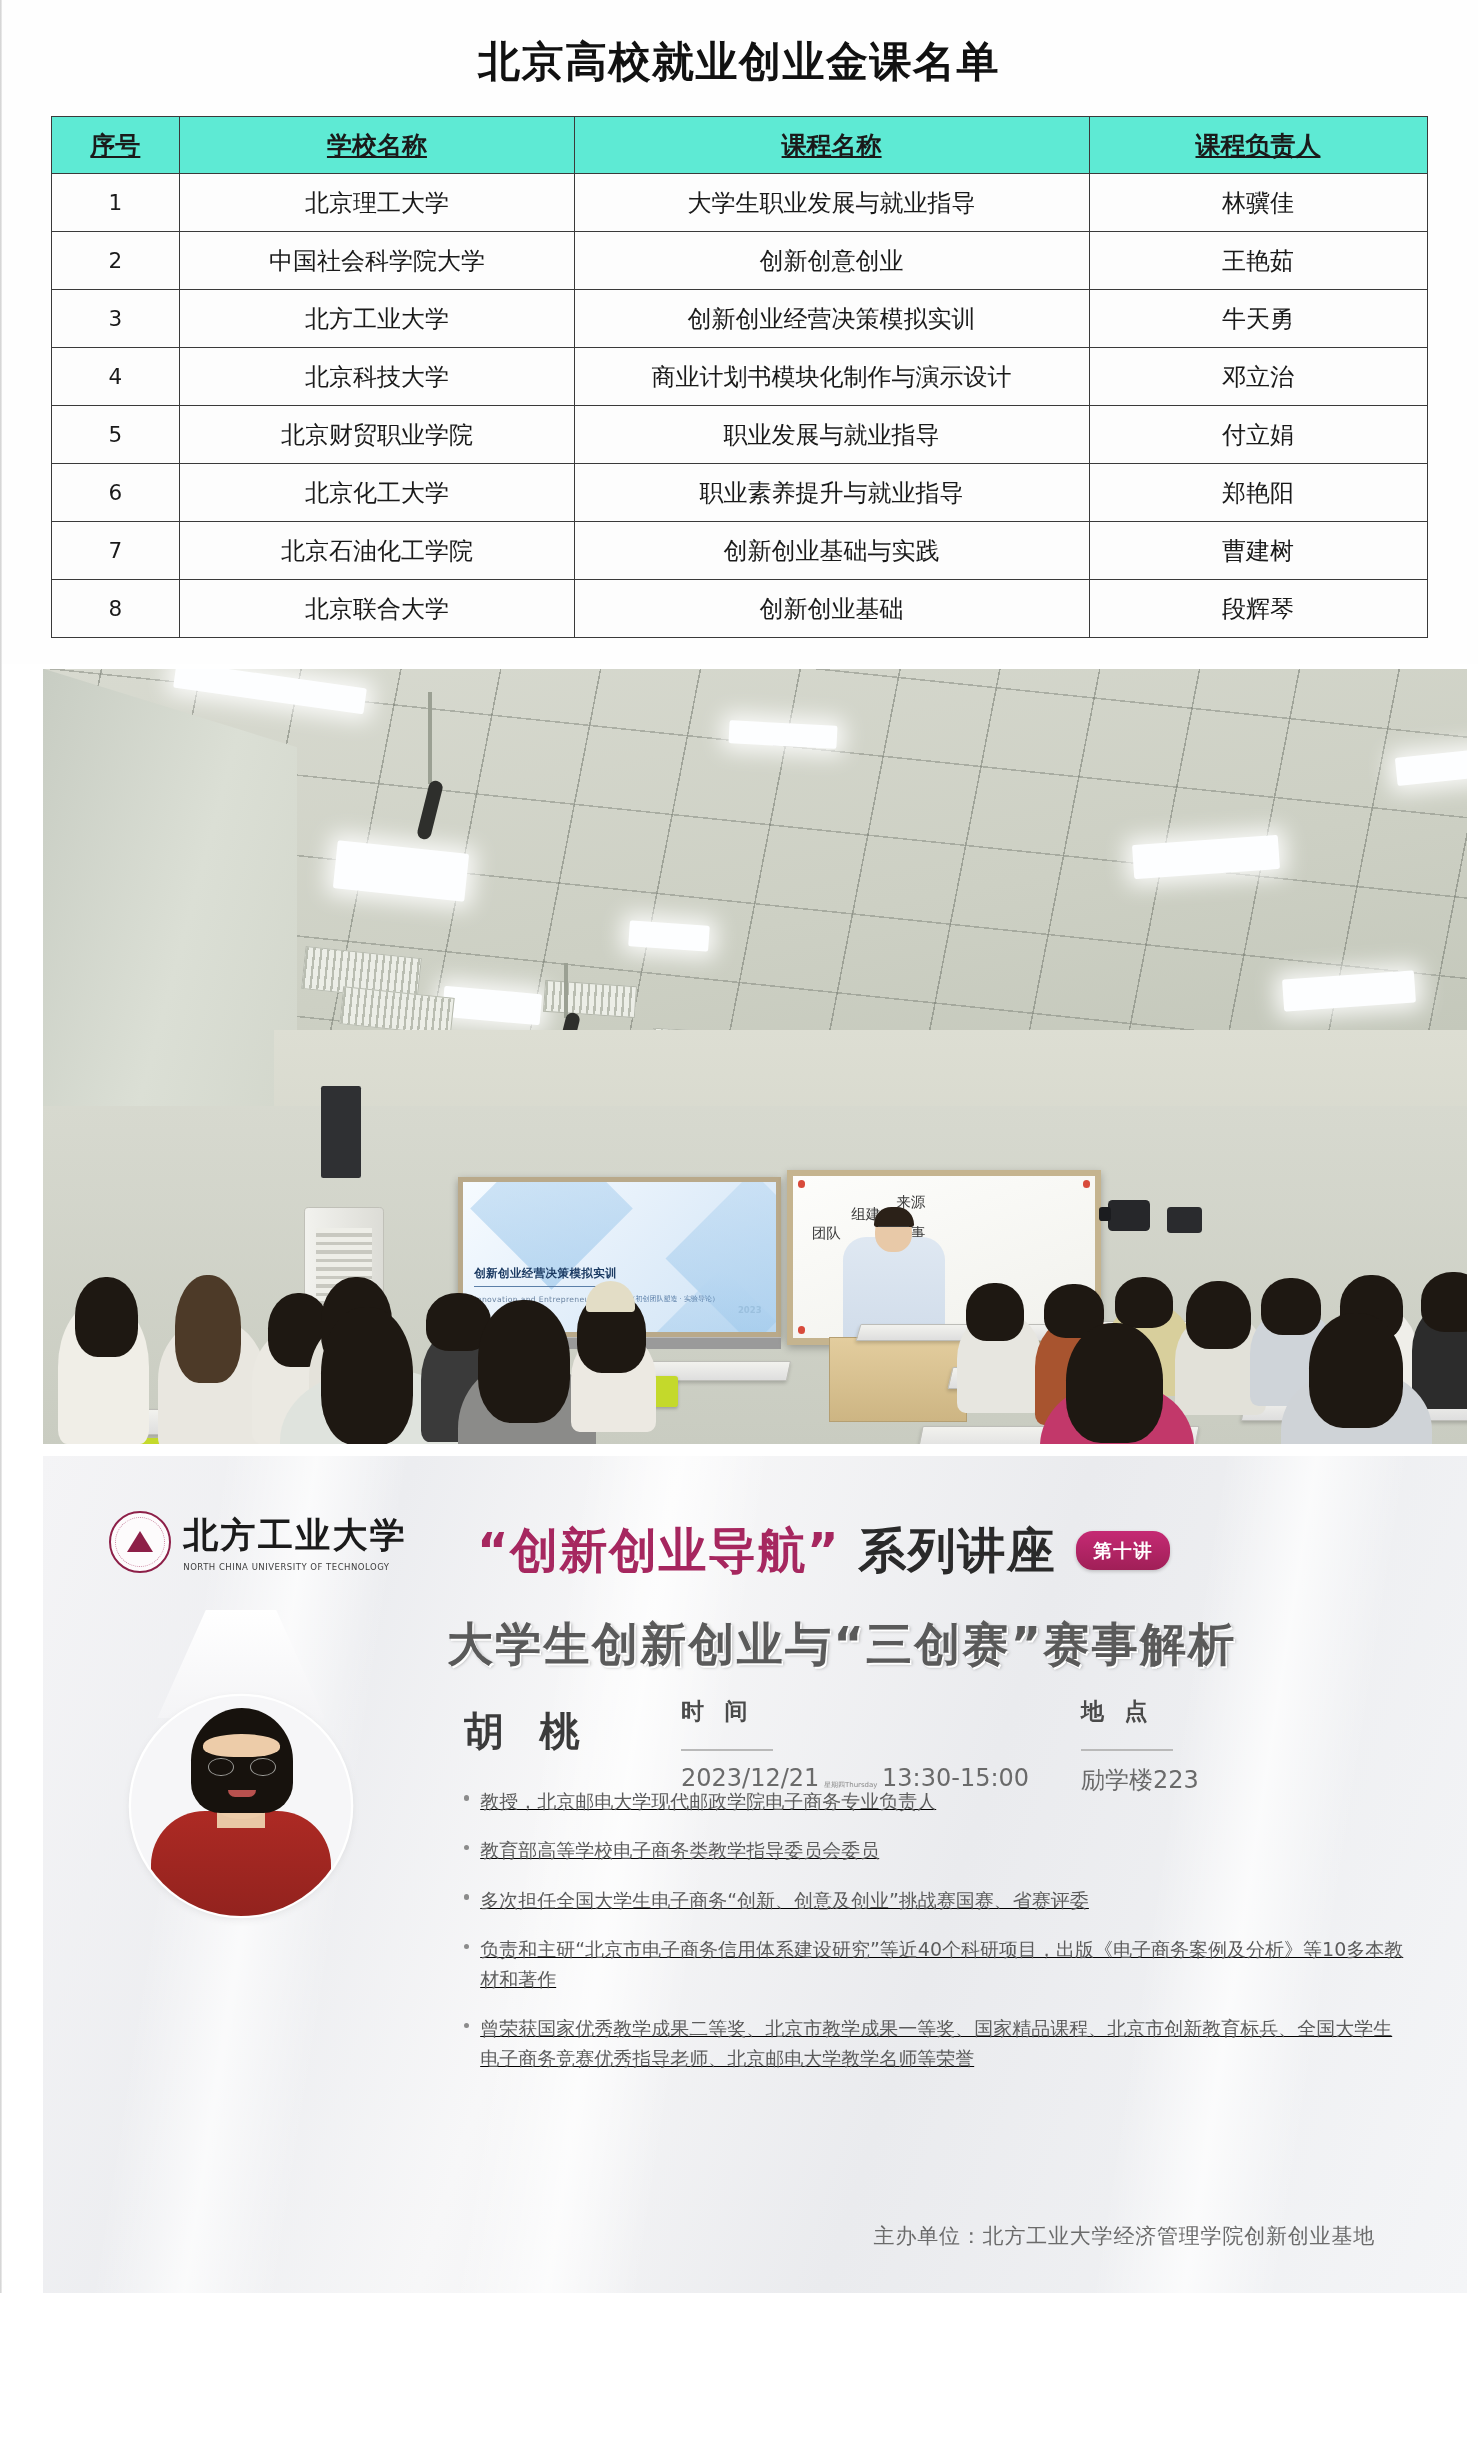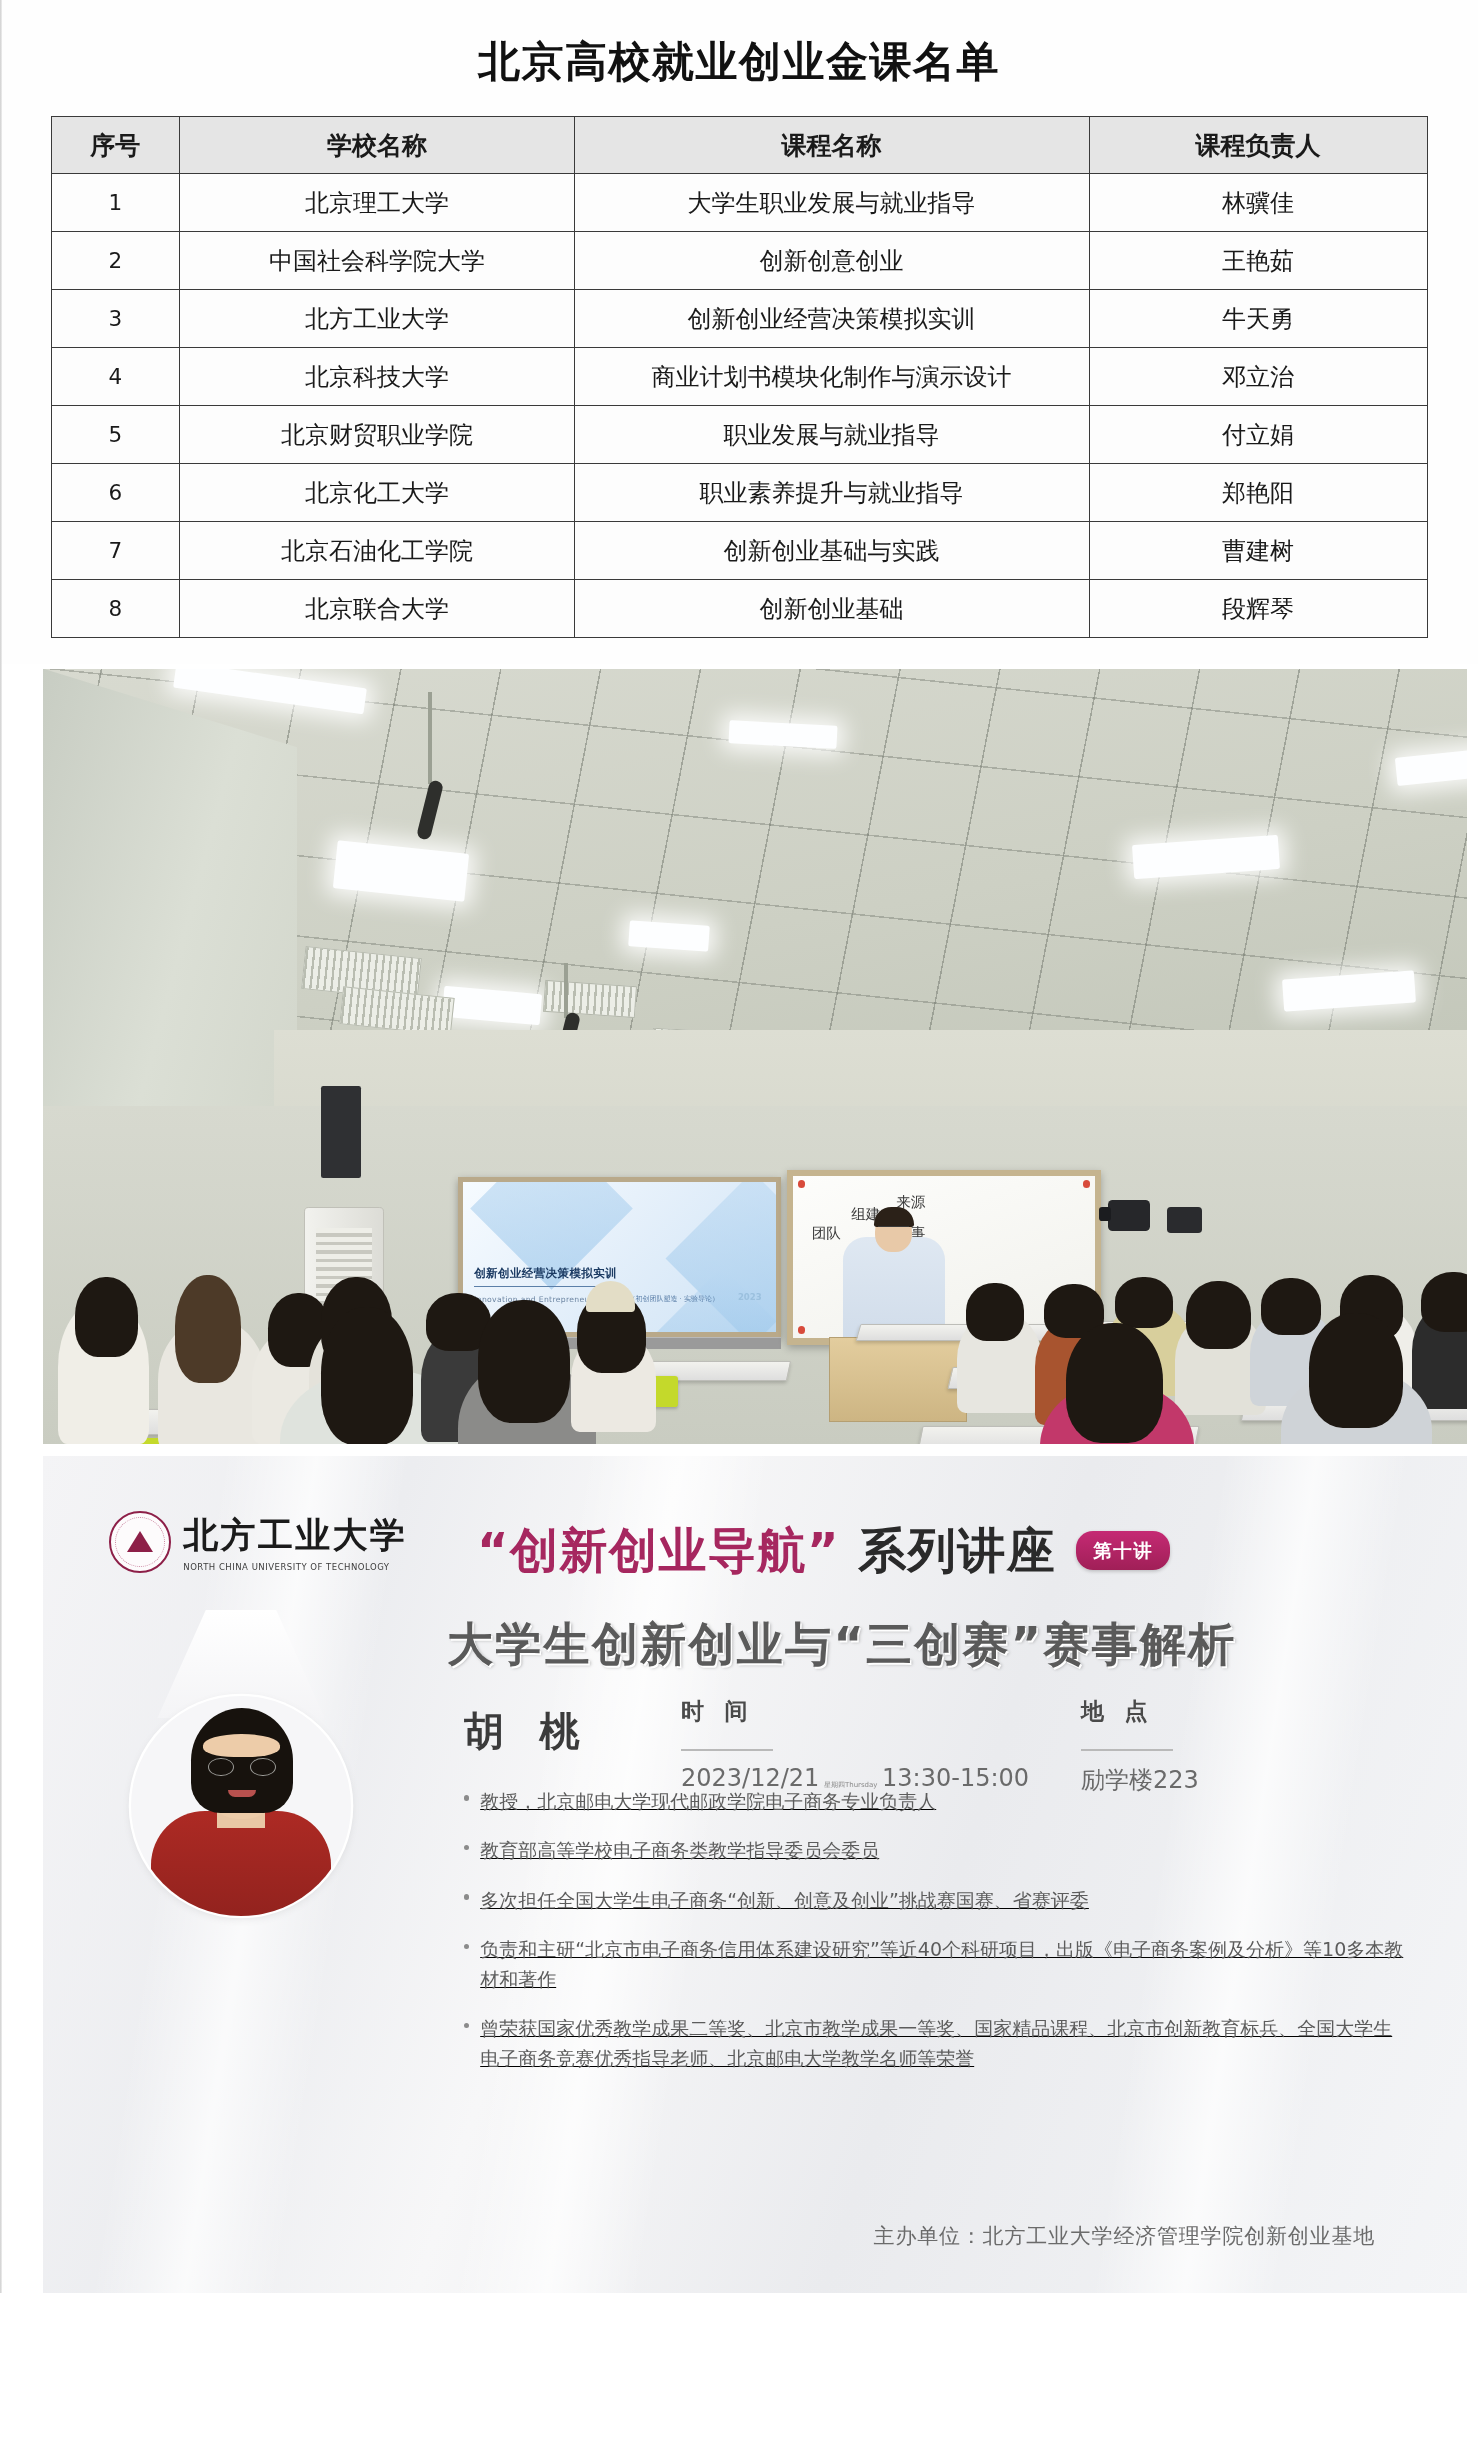--- a/index.html
+++ b/index.html
@@ -43,21 +43,22 @@
     border: 1.5px solid #3a3a3a;
     text-align: center;
     vertical-align: middle;
     color: #1a1a1a;
     padding: 7.7px 4.6px;
   }
   table.golden th {
     font-size: 25px;
     font-weight: bold;
     height: 57px;
-    background: #e5e5e5;
+    background: #5eead4;
+    text-decoration: underline;
   }
   table.golden td {
     font-size: 24px;
     height: 58px;
     font-weight: 500;
   }
   table.golden td.idx { font-size: 21.5px; }
   col.c1 { width: 123px; }
   col.c2 { width: 377px; }
   col.c3 { width: 492px; }
@@ -142,21 +143,21 @@
     background:linear-gradient(135deg,#bcd9f2,#8fc0e8);
     transform:rotate(45deg);
   }
   .slide-title{
     position:absolute;left:10.8px;bottom:51px;font-size:11.5px;font-weight:bold;color:#1c3b63;
     letter-spacing:0.4px;
   }
   .slide-rule{position:absolute;left:10.8px;bottom:45px;width:146px;height:1.5px;background:#5b7fa8;}
   .slide-en{position:absolute;left:10.8px;bottom:28px;font-size:7.7px;color:#6d86a3;letter-spacing:0.3px;}
   .slide-sub{position:absolute;left:165px;bottom:28.5px;font-size:7px;color:#5b7fa8;}
-  .slide-year{position:absolute;right:14px;bottom:30px;font-size:8.5px;font-weight:bold;color:#9bc0de;}
+  .slide-year{position:absolute;right:14px;bottom:17px;font-size:8.5px;font-weight:bold;color:#9bc0de;}
   .screen-bar{
     position:absolute;left:415px;top:668px;width:323px;height:12.3px;background:#9a9a9a;
     border-top:0.8px solid #b9b9b9;
   }
   
   .wb-frame{
     position:absolute;left:744px;top:501px;width:314px;height:175px;
     background:#c5b48f;padding:6.2px;box-shadow:0 3.1px 7.7px rgba(0,0,0,.25);
   }
   .wb{

